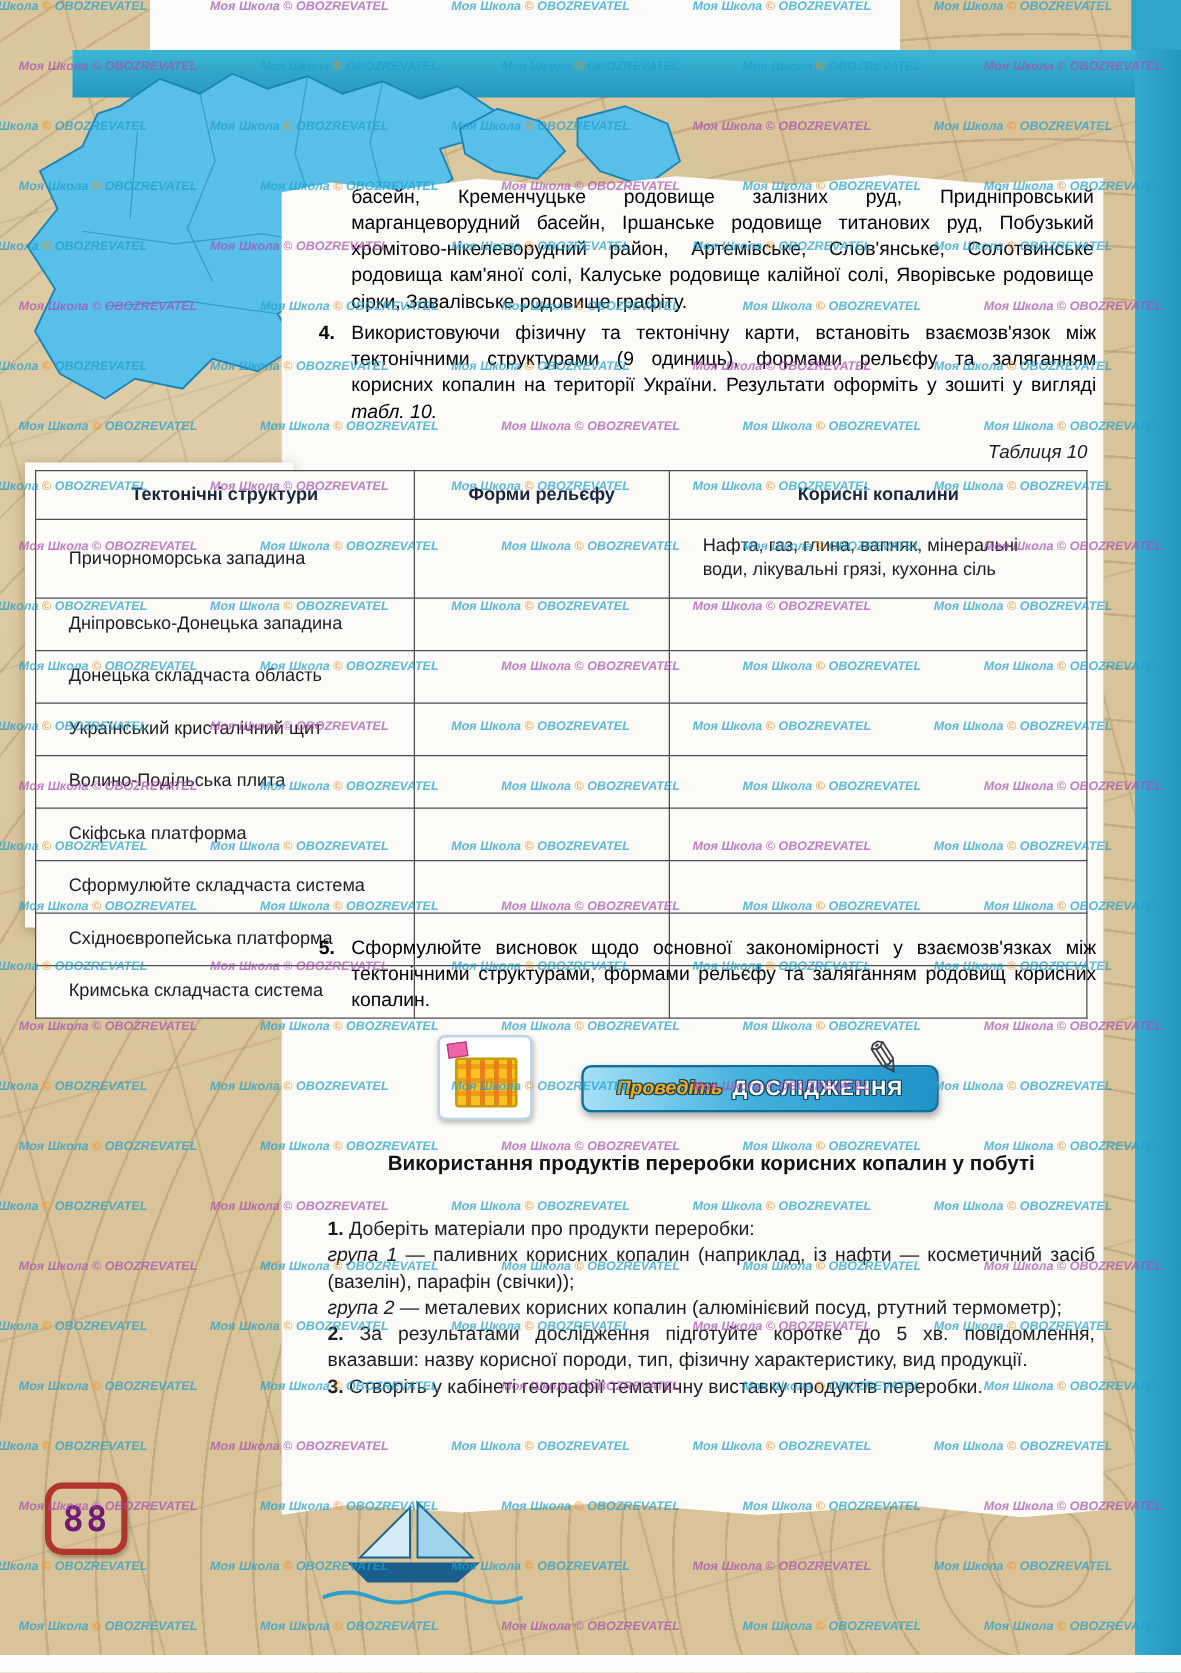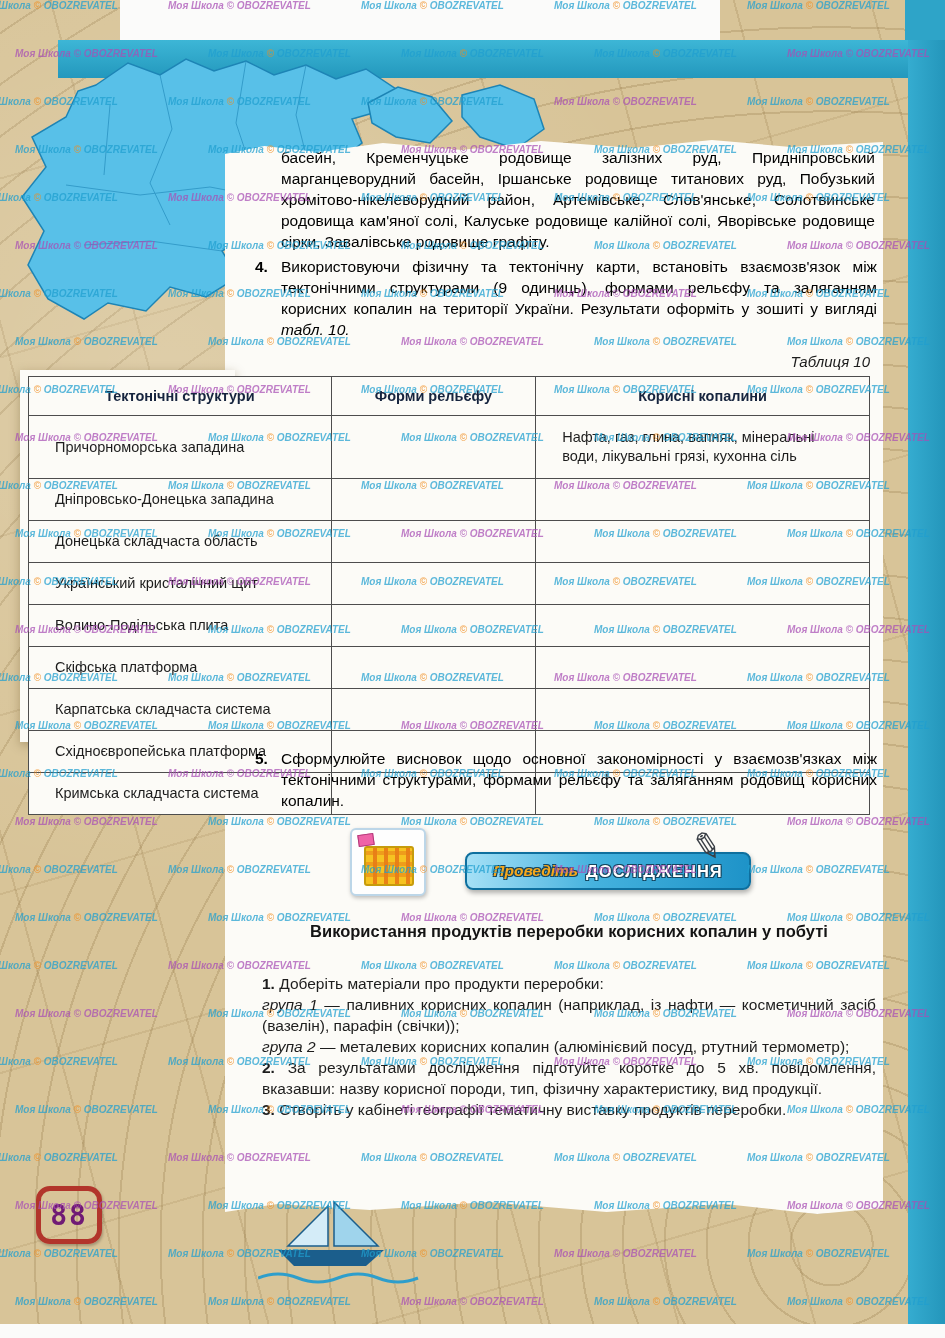--- a/index.html
+++ b/index.html
@@ -157,21 +157,21 @@
         <td>Волино-Подільська плита</td>
         <td></td>
         <td></td>
       </tr>
       <tr>
         <td>Скіфська платформа</td>
         <td></td>
         <td></td>
       </tr>
       <tr>
-        <td>Карпатська складчаста система</td>
+        <td>Сформулюйте складчаста система</td>
         <td></td>
         <td></td>
       </tr>
       <tr>
         <td>Східноєвропейська платформа</td>
         <td></td>
         <td></td>
       </tr>
       <tr>
         <td>Кримська складчаста система</td>

